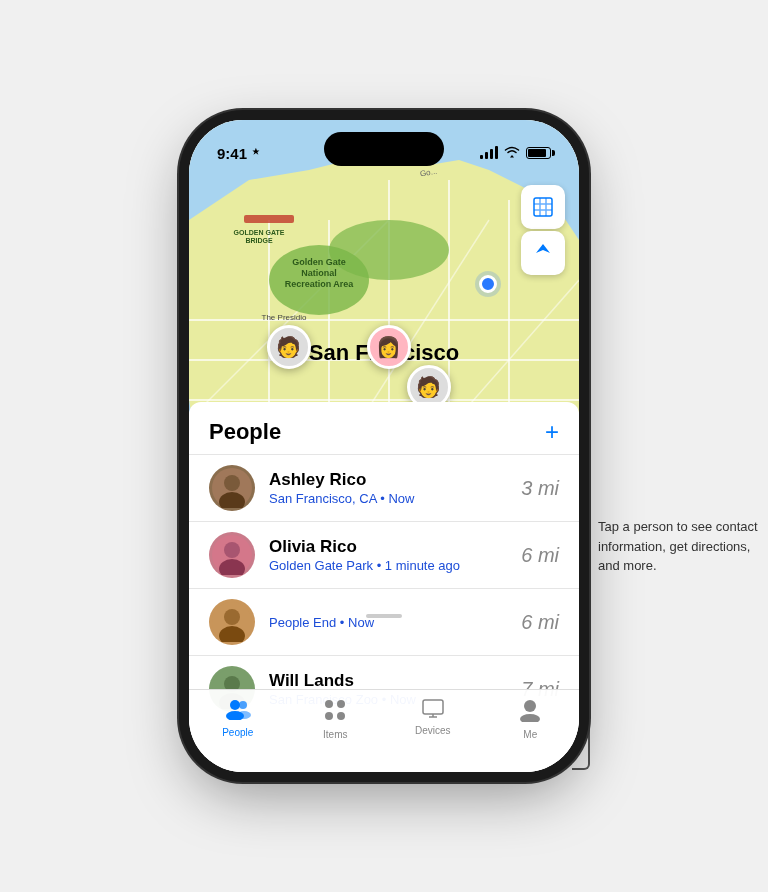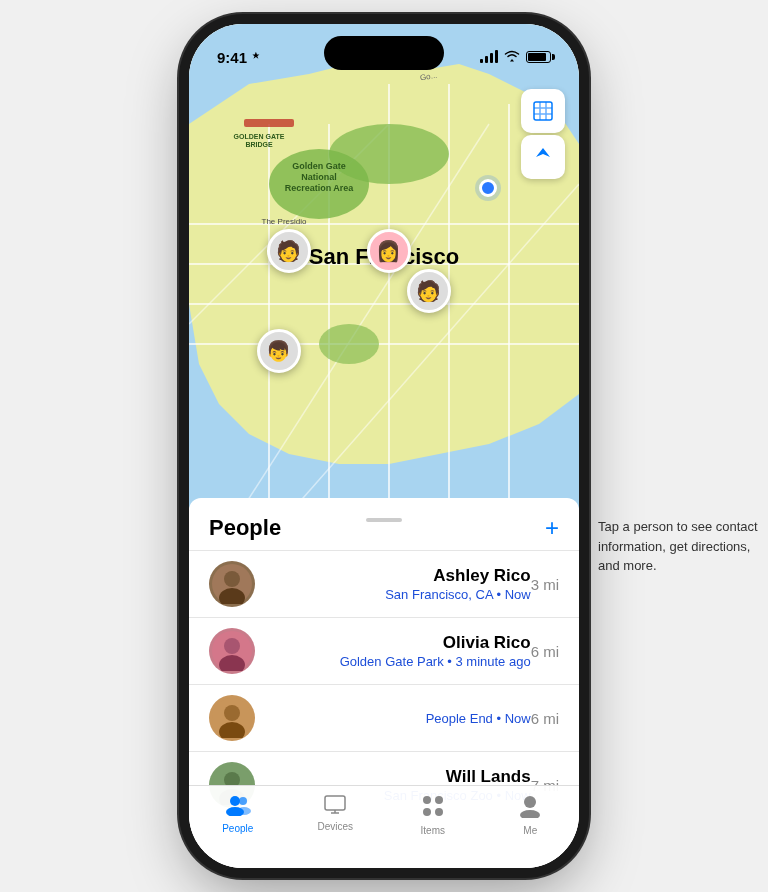--- a/index.html
+++ b/index.html
@@ -39,21 +39,21 @@
       top: 540px;
       width: 18px;
       height: 230px;
       border: 2px solid #555;
       border-left: none;
       border-radius: 0 6px 6px 0;
     }
 
     .phone {
       width: 390px;
-      height: 844px;
+      height: 652px;
       background: #fff;
       border-radius: 54px;
       overflow: hidden;
       position: relative;
       box-shadow: 0 0 0 10px #1a1a1a, 0 0 0 12px #333, 0 20px 60px rgba(0,0,0,0.4);
     }
 
     
     .dynamic-island {
       position: absolute;
@@ -249,38 +249,38 @@
       overflow: hidden;
       background: #ddd;
       display: flex;
       align-items: center;
       justify-content: center;
       font-size: 22px;
     }
 
     .person-info {
       flex: 1;
-      text-align: right;
     }
 
     .person-name {
       font-size: 17px;
       font-weight: 600;
       color: #000;
     }
 
     .person-location {
       font-size: 13px;
       color: #1d4ed8;
       margin-top: 1px;
     }
 
     .person-distance {
-      font-size: 15px;
+      font-size: 20px;
       color: #888;
+      font-style: italic;
     }
 
     
     .tab-bar {
       position: absolute;
       bottom: 0;
       left: 0;
       right: 0;
       height: 83px;
       background: rgba(255,255,255,0.95);
@@ -491,21 +491,21 @@
           <div class="avatar" style="background:#c97b8a;">
             <svg width="40" height="40" viewBox="0 0 40 40">
               <circle cx="20" cy="20" r="20" fill="#d4778a"></circle>
               <circle cx="20" cy="15" r="8" fill="#a85570"></circle>
               <ellipse cx="20" cy="34" rx="13" ry="10" fill="#8a3550"></ellipse>
             </svg>
           </div>
           <div class="person-info">
             <div class="person-name">Olivia Rico</div>
             <div class="person-location">
-              <span>Golden Gate Park</span> • <span>3 minute ago</span>
+              <span>Golden Gate Park</span> • <span>1 minute ago</span>
             </div>
           </div>
           <span class="person-distance">6 mi</span>
         </div>
 
         <div class="person-row">
           <div class="avatar" style="background:#c8955a;">
             <svg width="40" height="40" viewBox="0 0 40 40">
               <circle cx="20" cy="20" r="20" fill="#c8955a"></circle>
               <circle cx="20" cy="15" r="8" fill="#9a6a30"></circle>
@@ -549,43 +549,43 @@
             <circle cx="18" cy="7" r="4" fill="#007AFF" opacity="0.7"></circle>
             <ellipse cx="10" cy="18" rx="9" ry="5" fill="#007AFF"></ellipse>
             <ellipse cx="19" cy="17" rx="7" ry="4" fill="#007AFF" opacity="0.5"></ellipse>
           </svg>
         </span>
         <span class="tab-label">People</span>
       </div>
 
       <div class="tab-item">
         <span class="tab-icon">
-          <svg width="24" height="20" viewBox="0 0 24 20">
-            <rect x="2" y="2" width="20" height="14" rx="2" fill="none" stroke="#888" stroke-width="1.5"></rect>
-            <line x1="12" y1="16" x2="12" y2="19" stroke="#888" stroke-width="1.5"></line>
-            <line x1="8" y1="19" x2="16" y2="19" stroke="#888" stroke-width="1.5"></line>
-          </svg>
-        </span>
-        <span class="tab-label">Devices</span>
-      </div>
-
-      <div class="tab-item">
-        <span class="tab-icon">
           <svg width="24" height="24" viewBox="0 0 24 24">
             <circle cx="6" cy="6" r="4" fill="#888"></circle>
             <circle cx="18" cy="6" r="4" fill="#888"></circle>
             <circle cx="6" cy="18" r="4" fill="#888"></circle>
             <circle cx="18" cy="18" r="4" fill="#888"></circle>
           </svg>
         </span>
         <span class="tab-label">Items</span>
       </div>
 
       <div class="tab-item">
         <span class="tab-icon">
+          <svg width="24" height="20" viewBox="0 0 24 20">
+            <rect x="2" y="2" width="20" height="14" rx="2" fill="none" stroke="#888" stroke-width="1.5"></rect>
+            <line x1="12" y1="16" x2="12" y2="19" stroke="#888" stroke-width="1.5"></line>
+            <line x1="8" y1="19" x2="16" y2="19" stroke="#888" stroke-width="1.5"></line>
+          </svg>
+        </span>
+        <span class="tab-label">Devices</span>
+      </div>
+
+      <div class="tab-item">
+        <span class="tab-icon">
           <svg width="22" height="24" viewBox="0 0 22 24">
             <circle cx="11" cy="8" r="6" fill="#888"></circle>
             <ellipse cx="11" cy="21" rx="10" ry="5" fill="#888"></ellipse>
           </svg>
         </span>
         <span class="tab-label">Me</span>
       </div>
 
     </div>
 

